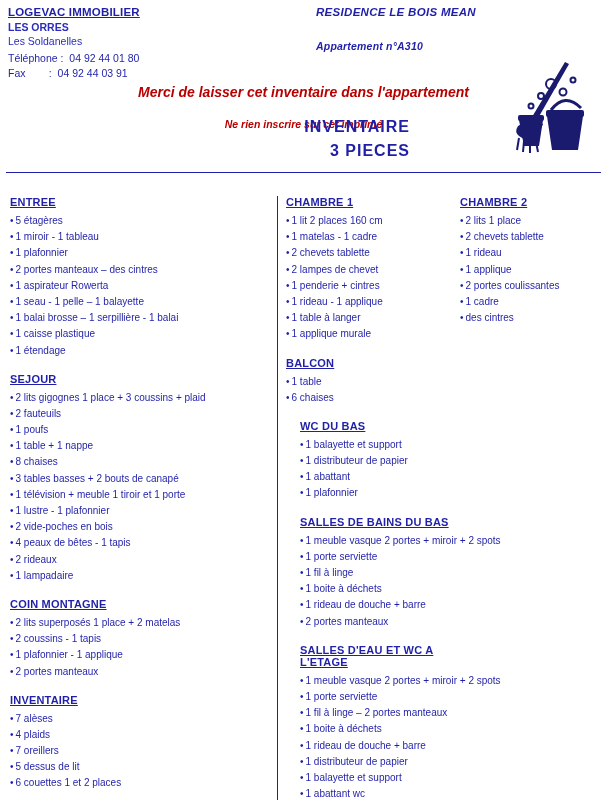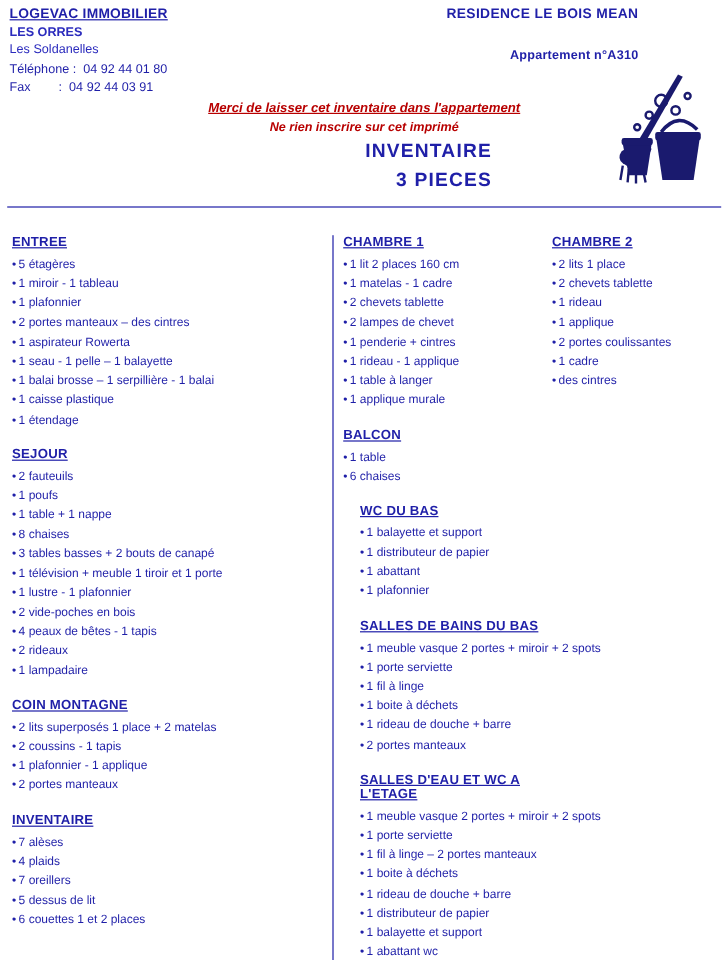--- a/index.html
+++ b/index.html
@@ -53,24 +53,25 @@
   .agency-contact {
     font-size: 10.5px;
     color: #1f1fa8;
     font-weight: normal;
     margin-top: 4px;
     line-height: 1.45;
     white-space: pre;
   }
   .residence {
     position: absolute;
-    left: 282px;
+    left: 316px;
     top: 6px;
     width: 250px;
-    text-align: right;
+    text-align: left;
+    font-style: italic;
   }
   .residence-name {
     font-size: 11.5px;
     font-weight: bold;
     color: #1f1fa8;
     letter-spacing: .3px;
   }
   .apartment {
     font-size: 10.5px;
     font-weight: bold;
@@ -79,26 +80,25 @@
     letter-spacing: .2px;
   }
   .notice {
     position: absolute;
     left: 0;
     top: 84px;
     width: 607px;
     text-align: center;
   }
   .notice-1 {
-    font-size: 11px;
+    font-size: 14px;
     font-weight: bold;
     font-style: italic;
     color: #b80000;
-    text-decoration: underline;
-    margin-bottom: 4px;
+    margin-bottom: 18px;
   }
   .notice-2 {
     font-size: 10.5px;
     font-weight: bold;
     font-style: italic;
     color: #b80000;
   }
   .title-block {
     position: absolute;
     left: 150px;
@@ -261,20 +261,21 @@
           <li>1 seau  - 1 pelle –  1 balayette</li>
           <li>1 balai brosse  –  1 serpillière  -  1 balai</li>
           <li>1 caisse plastique</li>
           <li>1 étendage</li>
         </ul>
       </div>
 
       <div class="section">
         <div class="section-title">SEJOUR</div>
         <ul class="items">
+          <li>2 lits gigognes 1 place + 3 coussins + plaid</li>
           <li>2 fauteuils</li>
           <li>1 poufs</li>
           <li>1 table + 1 nappe</li>
           <li>8 chaises</li>
           <li>3 tables basses + 2 bouts de canapé</li>
           <li>1 télévision + meuble 1 tiroir et 1 porte</li>
           <li>1 lustre  -  1 plafonnier</li>
           <li>2 vide-poches en bois</li>
           <li>4 peaux de bêtes -  1 tapis</li>
           <li>2 rideaux</li>

